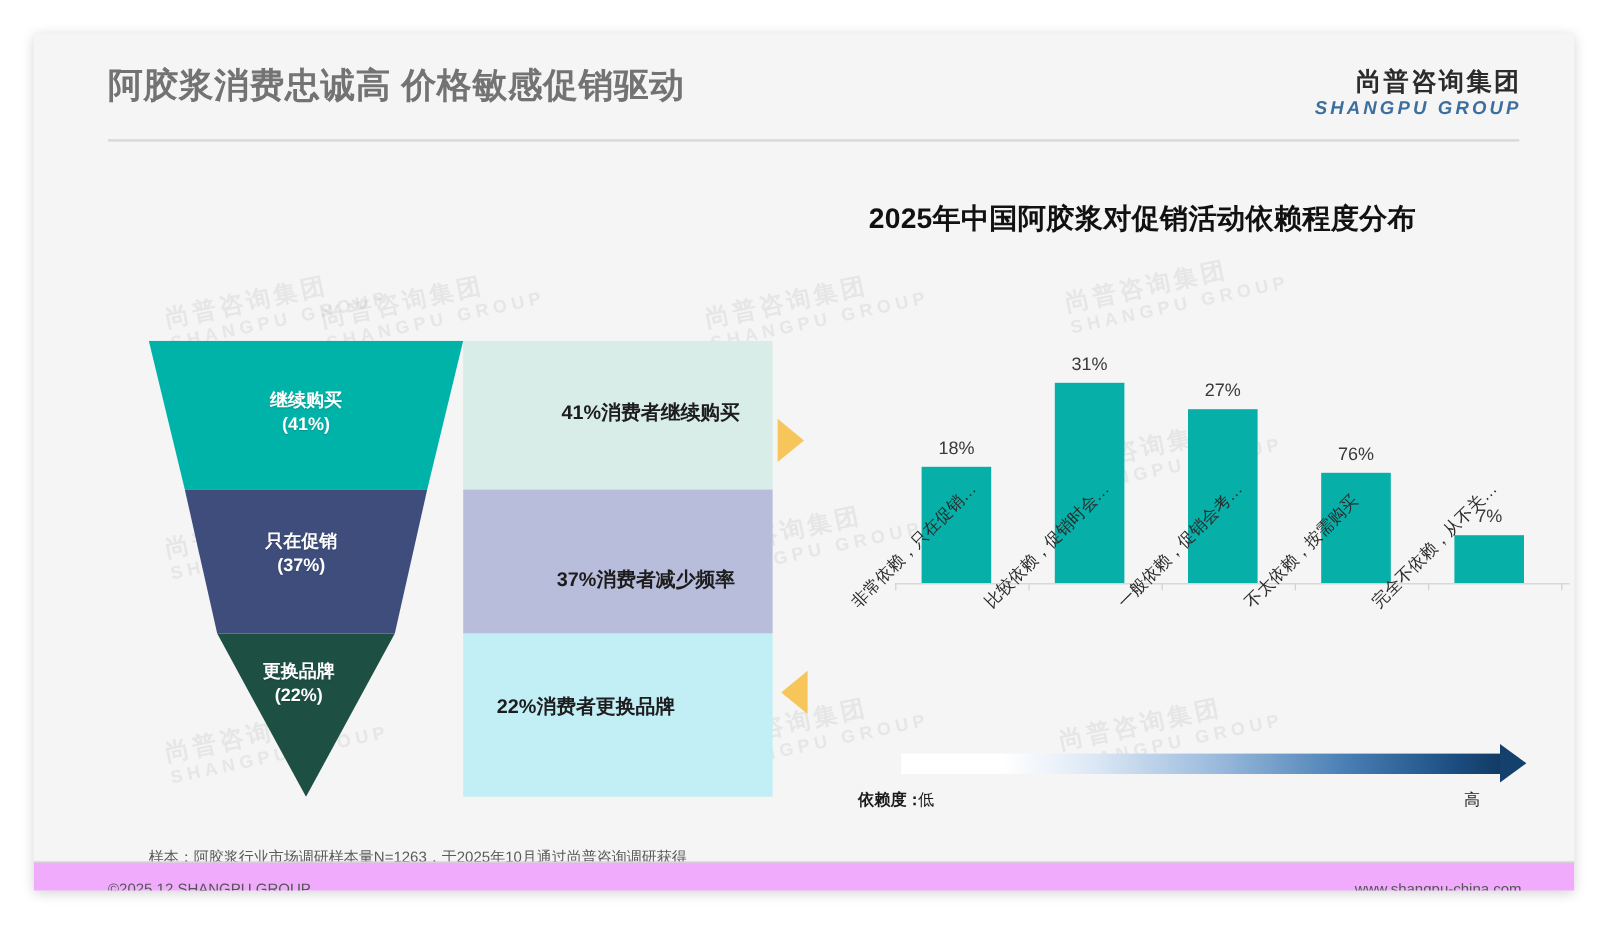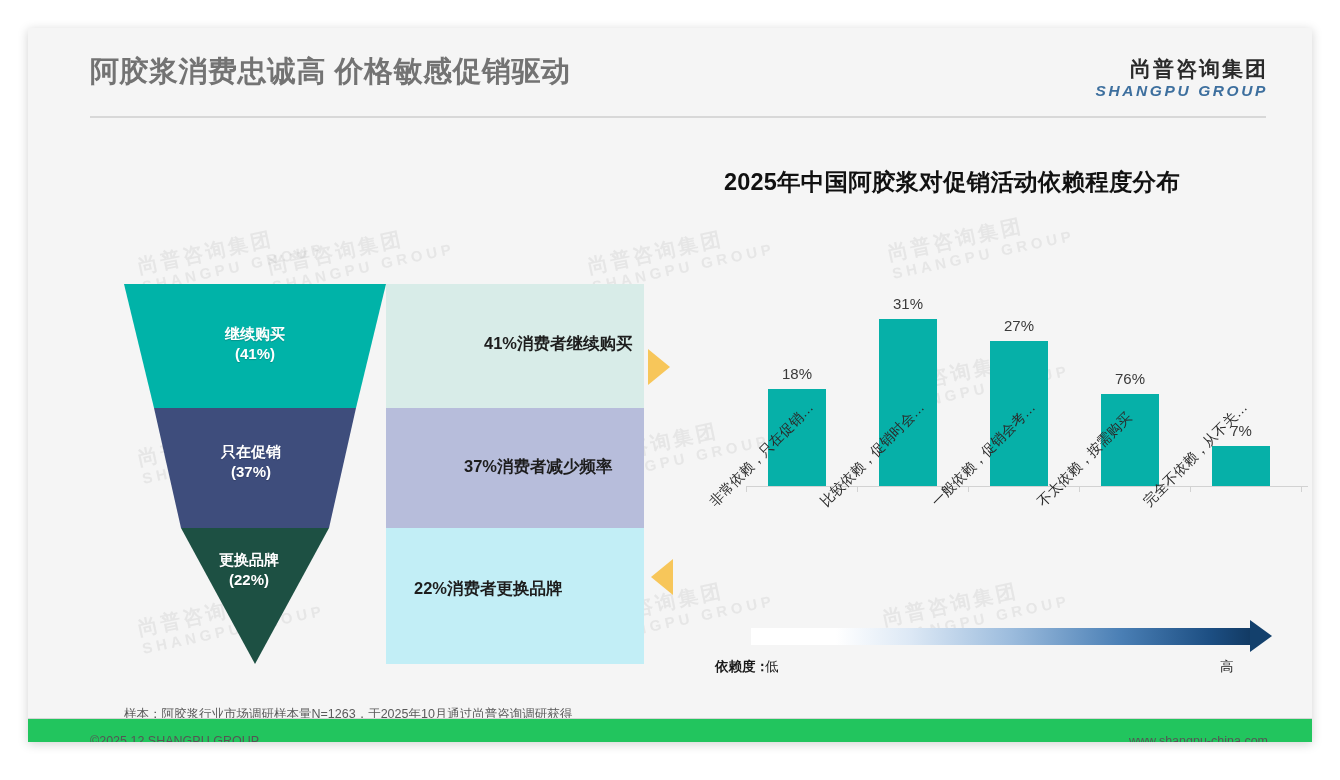--- a/index.html
+++ b/index.html
@@ -226,21 +226,21 @@
     color: #5a5a5a;
     white-space: nowrap;
   }
   .footer {
     position: absolute;
     top: 690px;
     height: 46px;
     left: 0;
     width: 1284px;
     border-top: 1px solid #d5d5d5;
-    background: #22c55e;
+    background: #f0abfc;
   }
   .footer-left {
     position: absolute;
     left: 62px; top: 15px;
     font-size: 12.5px;
     color: #555;
     white-space: nowrap;
   }
   .footer-right {
     position: absolute;
@@ -322,22 +322,22 @@
     <div class="funnel-label" style="left:76px; top:40px; width:110px;">
       <span>继续购买</span><br><span>(41%)</span>
     </div>
     <div class="funnel-label" style="left:72px; top:158px; width:110px;">
       <span>只在促销</span><br><span>(37%)</span>
     </div>
     <div class="funnel-label" style="left:70px; top:266px; width:110px;">
       <span>更换品牌</span><br><span>(22%)</span>
     </div>
 
-    <div class="side-text" style="left:360px; top:49px;">41%消费者继续购买</div>
-    <div class="side-text" style="left:340px; top:172px;">37%消费者减少频率</div>
+    <div class="side-text" style="left:344px; top:49px;">41%消费者继续购买</div>
+    <div class="side-text" style="left:340px; top:188px;">37%消费者减少频率</div>
     <div class="side-text" style="left:290px; top:294px;">22%消费者更换品牌</div>
   </div>
 
   <div class="tri tri-right" style="left:620px; top:321px;"></div>
   <div class="tri tri-left" style="left:623px; top:531px;"></div>
 
   <div class="bars-wrap">
     <div class="bar-col" style="left:22px;">
       <div class="bar-val" style="bottom:104px;">18%</div>
       <div class="bar-rect" style="height:97px;"></div>

